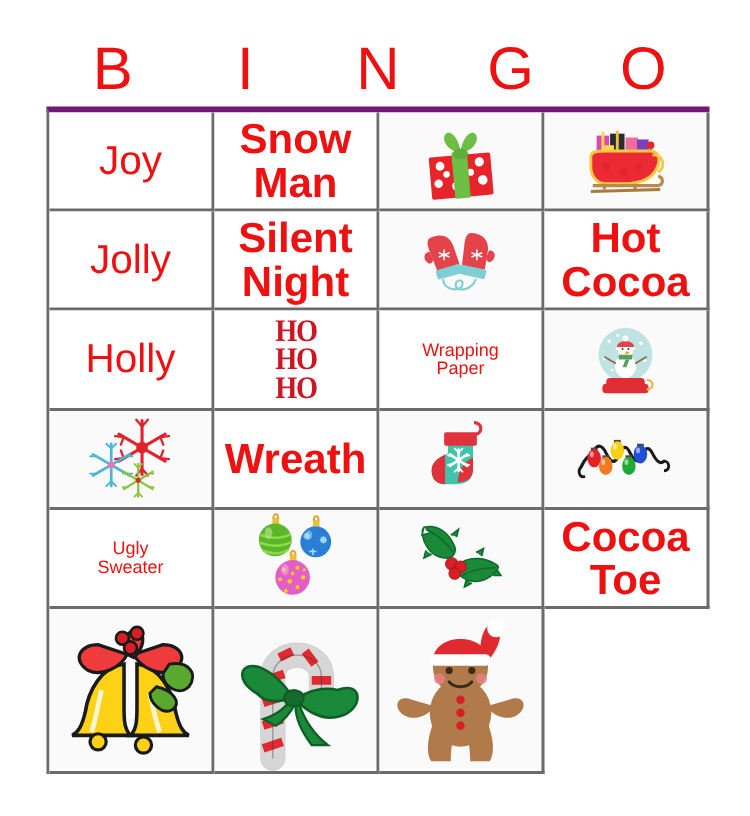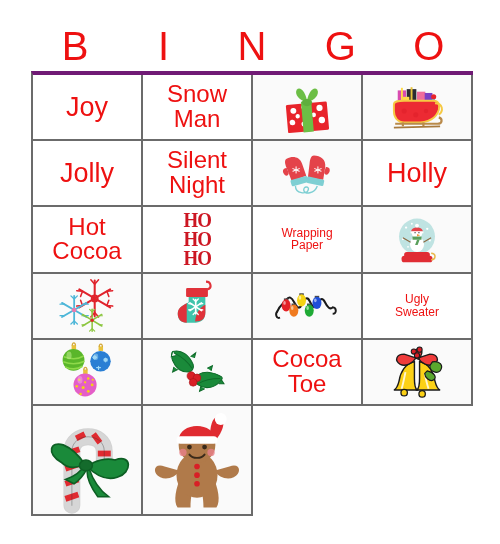--- a/index.html
+++ b/index.html
@@ -68,21 +68,21 @@
   .cell.img-bg { background: #fafafa; }
   .cell-text {
     color: #ee1111;
     text-align: center;
     line-height: 1.04;
     font-family: "Liberation Sans", sans-serif;
     padding: 0 2px;
     white-space: pre-line;
   }
   .t-lg  { font-size: 27px; }
-  .t-md  { font-size: 24px; }
+  .t-md  { font-size: 28px; font-weight: bold; }
   .t-sm  { font-size: 12px; }
   .hoho {
     color: #cc1622;
     font-family: "Liberation Serif", serif;
     font-weight: bold;
     font-size: 21px;
     line-height: 0.92;
     text-align: center;
     letter-spacing: -1px;
     white-space: pre-line;
@@ -181,25 +181,25 @@
     </g>
     <g stroke="#fff" stroke-width="1.6" stroke-linecap="round">
       <path d="M33 40 L33 50 M28 43 L38 47 M28 47 L38 43"></path>
       <path d="M67 40 L67 50 M62 43 L72 47 M62 47 L72 43"></path>
     </g>
     <path d="M32 70 C32 82 50 84 52 76 C54 70 44 70 45 77 C46 84 62 82 66 70" fill="none" stroke="#7ecfd3" stroke-width="2.2"></path>
   </svg>
         </span>
       </div>
       <div class="cell">
-        <span class="cell-text t-lg">Holly</span>
-      </div>
-      <div class="cell">
         <span class="cell-text t-md">Hot
 Cocoa</span>
+      </div>
+      <div class="cell">
+        <span class="cell-text t-lg">Holly</span>
       </div>
       <div class="cell">
         <span class="hoho">HO
 HO
 HO</span>
       </div>
       <div class="cell">
         <span class="cell-text t-sm">Wrapping
 Paper</span>
       </div>
@@ -262,20 +262,23 @@
               <line x1="-15" y1="-9" x2="15" y2="9"></line>
       <line x1="-15" y1="9" x2="15" y2="-9"></line>
       <g stroke-width="1.8">
         <path d="M0 -13 l-4 -4 M0 -13 l4 -4 M0 13 l-4 4 M0 13 l4 4"></path>
         <path d="M-11 -7 l-5 0 M11 7 l5 0 M-11 7 l-5 0 M11 -7 l5 0"></path>
       </g>
       <circle cx="0" cy="0" r="2.6" fill="#e0232c" stroke="none"></circle>
     </g>
   </svg>
         </span>
+      </div>
+      <div class="cell">
+        <span class="cell-text t-md">Wreath</span>
       </div>
       <div class="cell img-bg">
         <span aria-label="Teal Christmas stocking with red cuff and snowflake" style="width: 100%; height: 100%; display: block;">
           <svg class="art" viewBox="0 0 100 100" xmlns="http://www.w3.org/2000/svg">
     <path d="M64 12 C72 12 74 22 66 24" fill="none" stroke="#e0323a" stroke-width="3.4"></path>
     <path d="M37 34 L63 34 L63 60 C63 72 56 76 44 76 L34 76 C24 76 20 70 20 62 C20 52 30 48 37 44 Z" fill="#3fc4ab"></path>
     <path d="M20 62 C20 52 28 49 34 45 L34 76 C25 76 20 70 20 62 Z" fill="#e0323a"></path>
     <path d="M47 74 C58 74 63 69 63 60 L63 48 C55 52 48 60 47 74 Z" fill="#e0323a"></path>
     <rect x="33" y="22" width="34" height="14" rx="2" fill="#e0323a"></rect>
     <g stroke="#ffffff" stroke-width="2.6" stroke-linecap="round">

